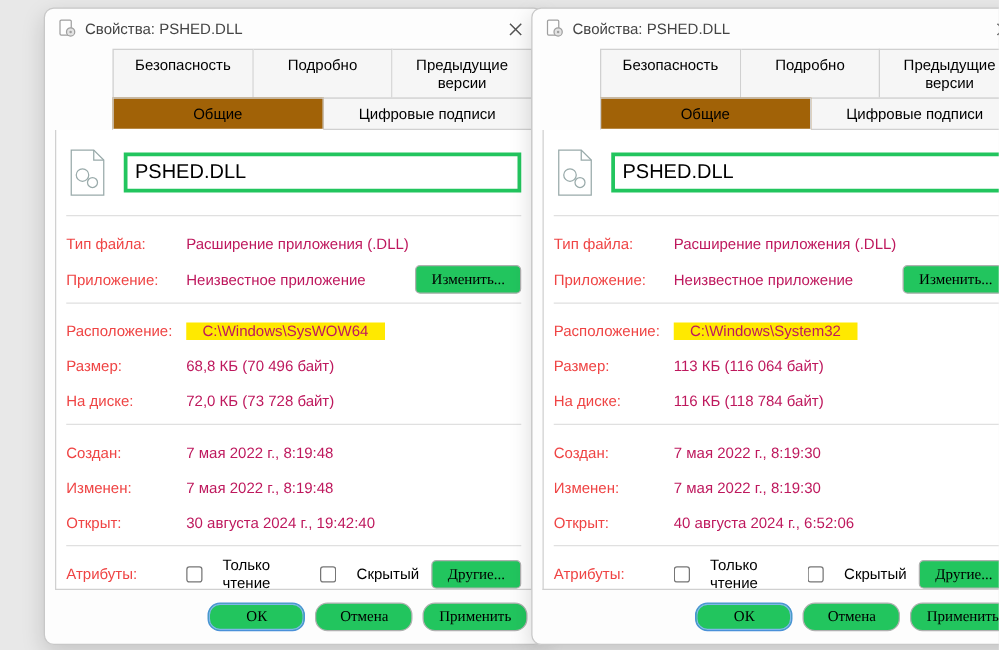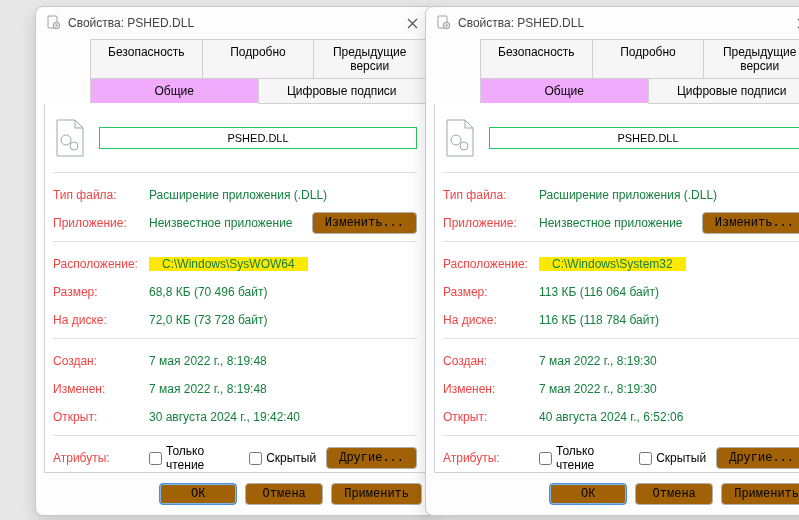--- a/index.html
+++ b/index.html
@@ -9,40 +9,40 @@
   .win.right{left:396px;}
   .titlebar{display:flex;align-items:center;height:32px;padding:0 6px 0 10px;}
   .titlebar .ticon{width:16px;height:16px;margin-right:6px;opacity:.8;}
   .title{flex:1;font-size:12px;color:#444;}
   .close{width:32px;height:28px;display:flex;align-items:center;justify-content:center;border-radius:4px;}
   .close svg{width:11px;height:11px;stroke:#555;stroke-width:1.2;}
   .tabs{display:flex;flex-direction:column;margin:0 8px;padding-left:46px;}
   .tabrow{display:flex;}
   .tab{flex:1;text-align:center;padding:5px 4px;font-size:12px;border:1px solid #d0d0d0;background:#f6f6f6;cursor:default;position:relative;}
   .tab+.tab{border-left:none;}
-  .tab.active{background:#f0abfc;border-bottom-color:#fff;z-index:2;}
+  .tab.active{background:#a16207;border-bottom-color:#fff;z-index:2;}
   .tabrow.bottom{margin-top:-1px;}
   .body{flex:1;margin:0 8px 0 8px;padding:10px 8px 4px 8px;border:1px solid #d0d0d0;border-top:none;background:#fff;overflow:hidden;}
   .filehead{display:flex;align-items:center;gap:12px;padding:4px 0 10px 0;}
   .ficon{width:34px;height:40px;display:flex;align-items:center;justify-content:center;}
   .fname{flex:1;}
-  .fname input{width:100%;box-sizing:border-box;padding:4px 6px;border:1px solid #22c55e;font-family:inherit;font-size:11px;background:#fff;text-align:center;}
+  .fname input{width:100%;box-sizing:border-box;padding:4px 6px;border:3px solid #22c55e;font-family:inherit;font-size:16px;background:#fff;}
   .sep{border:none;border-top:1px solid #e0e0e0;margin:4px 0 8px 0;}
   .row{display:flex;align-items:center;padding:3px 0;min-height:22px;}
   .lbl{width:96px;color:#ef4444;flex:none;}
-  .val{flex:1;color:#15803d;word-break:break-word;}
+  .val{flex:1;color:#be185d;word-break:break-word;}
   .hl{background:#ffe900;padding:0 13px;}
-  .btn{border:1px solid #b0b0b0;background:#a16207;border-radius:4px;padding:3px 12px;font-family:Liberation Mono, monospace;font-size:12px;cursor:default;min-width:70px;}
-  .chkwrap{display:flex;align-items:center;gap:4px;margin-right:10px;}
+  .btn{border:1px solid #b0b0b0;background:#22c55e;border-radius:4px;padding:3px 12px;font-family:Liberation Serif, serif;font-size:12px;cursor:default;min-width:70px;}
+  .chkwrap{display:flex;align-items:center;gap:16px;margin-right:10px;}
   .chkwrap input{margin:0;}
   .attr-row{display:flex;align-items:center;}
   .attr-row .lbl{width:96px;}
   .attr-row .chks{display:flex;align-items:center;flex:1;}
   .footer{display:flex;justify-content:flex-end;gap:8px;padding:10px 12px;}
-  .footer .btn{min-width:78px;}
+  .footer .btn{min-width:78px;border-radius:10px;}
   .footer .btn.primary{border-color:#4a90d9;box-shadow:inset 0 0 0 1px #7fb6ea;}
 </style>
 </head>
 <body>
 
 <div class="stage">
 
   <div class="win left">
     <div class="titlebar">
       <span class="ticon">

